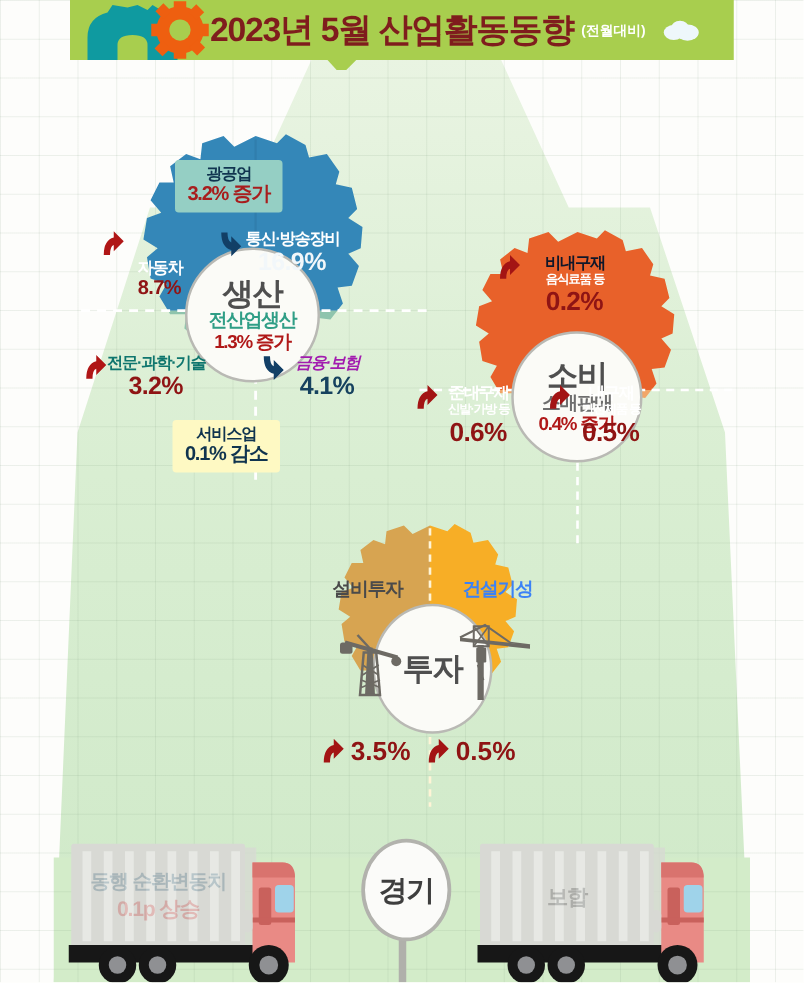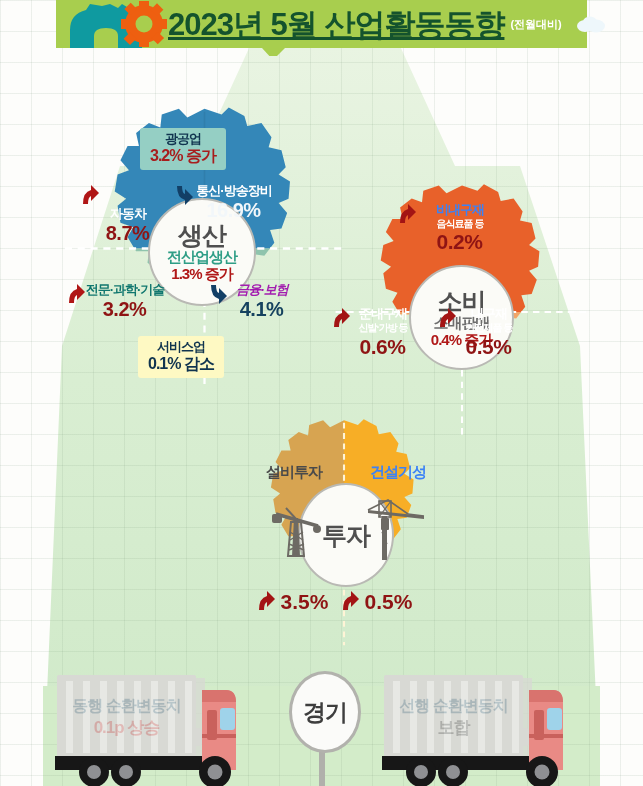--- a/index.html
+++ b/index.html
@@ -26,22 +26,22 @@
   .backdrop{position:absolute;left:0;top:46px;width:643px;height:740px;}
 
   
   .header{
     position:absolute;left:56px;top:0;width:531px;height:48px;
     background:#a8ce4e;
     display:flex;align-items:center;
   }
   .header .logo{width:116px;height:48px;position:relative;flex:none;}
   .header .htitle{
-    color:#14532d;font-size:31px;font-weight:bold;letter-spacing:-1px;
-    white-space:nowrap;line-height:1;margin-left:-4px;text-decoration:underline;
+    color:#7f1d1d;font-size:27px;font-weight:bold;letter-spacing:-1px;
+    white-space:nowrap;line-height:1;margin-left:-4px;
   }
   .header .hsub{
     color:#ffffff;font-size:11px;font-weight:bold;margin-left:6px;white-space:nowrap;
   }
   .header .cloud{margin-left:14px;width:30px;height:18px;position:relative;}
   .hnotch{
     position:absolute;left:0;top:0;width:643px;height:56px;pointer-events:none;
   }
 
   
@@ -172,21 +172,21 @@
     </div>
 
     <div class="tagbox" style="left:76px;top:230px;background:#fef9c3;">
       <div class="t" style="color:#10344f;">서비스업</div>
       <div class="v" style="color:#10344f;">0.1% 감소</div>
     </div>
 
     <div class="lbl" style="left:18px;top:78px;width:96px;">
       <div class="t" style="font-size:13px;color:#ffffff;margin-top:23px;">자동차</div>
       <div class="row">
-        <span class="n" style="font-size:20px;color:#8f1414;">8.7%</span>
+        <span class="n" style="font-size:16px;color:#8f1414;">8.7%</span>
         <span>
           <svg width="20" height="22" viewBox="0 0 20 22">
               <path d="M3 20 Q3 8 11 6 L11 1 L19 9 L11 17 L11 12 Q8 13 8 20 Z" fill="#b01616"></path>
             </svg>
         </span>
       </div>
     </div>
 
     <div class="lbl" style="left:112px;top:78px;width:120px;">
       <div class="t" style="font-size:13px;color:#ffffff;">통신·방송장비</div>
@@ -248,21 +248,21 @@
       <line x1="100" y1="100" x2="100" y2="196" stroke="#ffffff" stroke-width="1.6" stroke-dasharray="5 4"></line>
     </svg>
 
     <div class="hub" style="left:76px;top:82px;width:101px;height:101px;">
       <div class="hub-main" style="font-size:25px;">소비</div>
       <div class="hub-sub" style="font-size:15px;color:#6e6e6e;margin-top:1px;">소매판매</div>
       <div class="hub-val" style="font-size:15px;margin-top:1px;">0.4% 증가</div>
     </div>
 
     <div class="lbl" style="left:64px;top:20px;width:126px;">
-      <div class="t" style="font-size:13px;color:#3b82f6;">비내구재</div>
+      <div class="t" style="font-size:13px;color:#0f172a;">비내구재</div>
       <div class="t2" style="color:#ffffff;">음식료품 등</div>
       <div class="row" style="margin-top:1px;">
         <span class="n" style="font-size:21px;color:#8f1414;">0.2%</span>
         <span>
           <svg width="20" height="22" viewBox="0 0 20 22">
               <path d="M3 20 Q3 8 11 6 L11 1 L19 9 L11 17 L11 12 Q8 13 8 20 Z" fill="#a31414"></path>
             </svg>
         </span>
       </div>
     </div>
@@ -406,21 +406,20 @@
   </svg>
 
   <svg class="signpost" style="left:292px;top:670px;" width="60" height="116" viewBox="0 0 60 116">
     <rect x="27" y="74" width="6" height="42" fill="#b0b0ab"></rect>
   </svg>
   <div class="signface" style="left:289px;top:671px;width:66px;height:76px;">
     <span>경기</span>
   </div>
 
   <div class="panel" style="left:384px;top:675px;width:139px;height:84px;">
-    <div class="p1">선행 순환변동치</div>
     <div class="p2" style="color:#2b2b2b;">보합</div>
   </div>
   <svg class="truckgrp" style="left:377px;top:672px;" width="190" height="114" viewBox="0 0 190 114">
     <g opacity=".75">
       <rect x="9" y="6" width="146" height="78" fill="#d8d9d4"></rect>
       <g fill="#eceeea">
         <rect x="16" y="9" width="7" height="72"></rect>
           <rect x="33" y="9" width="7" height="72"></rect>
         <rect x="50" y="9" width="7" height="72"></rect>
           <rect x="67" y="9" width="7" height="72"></rect>

